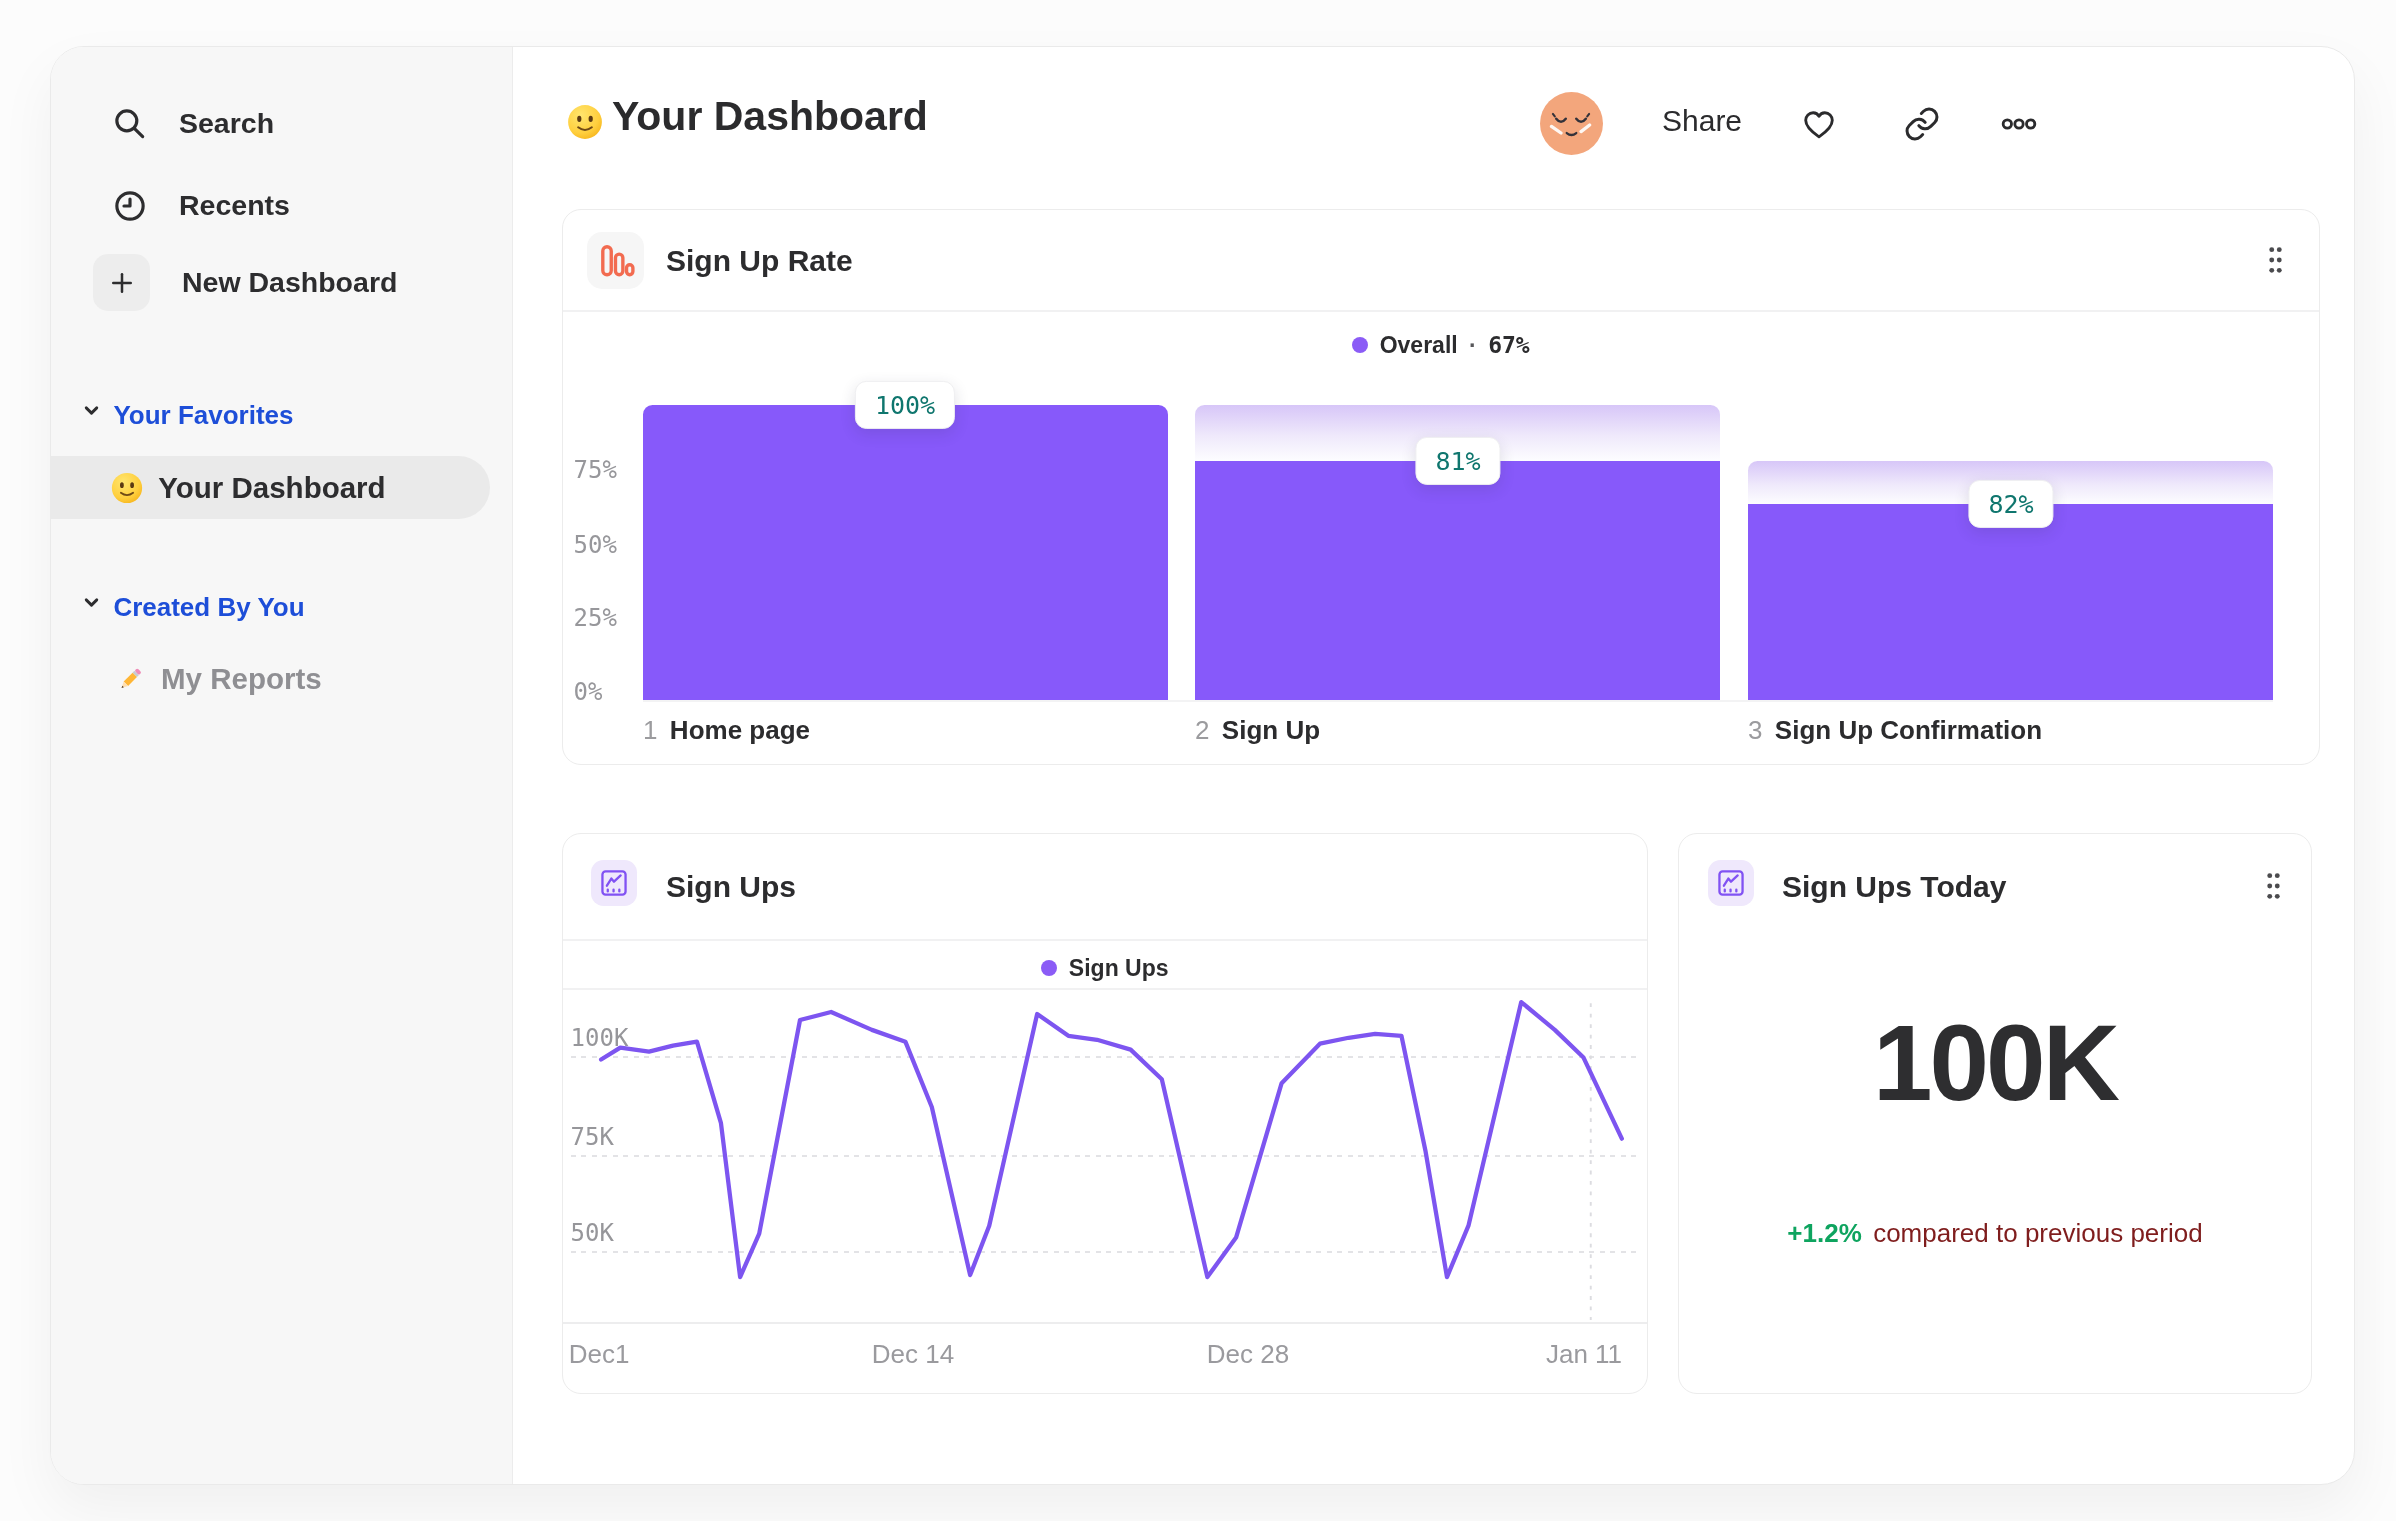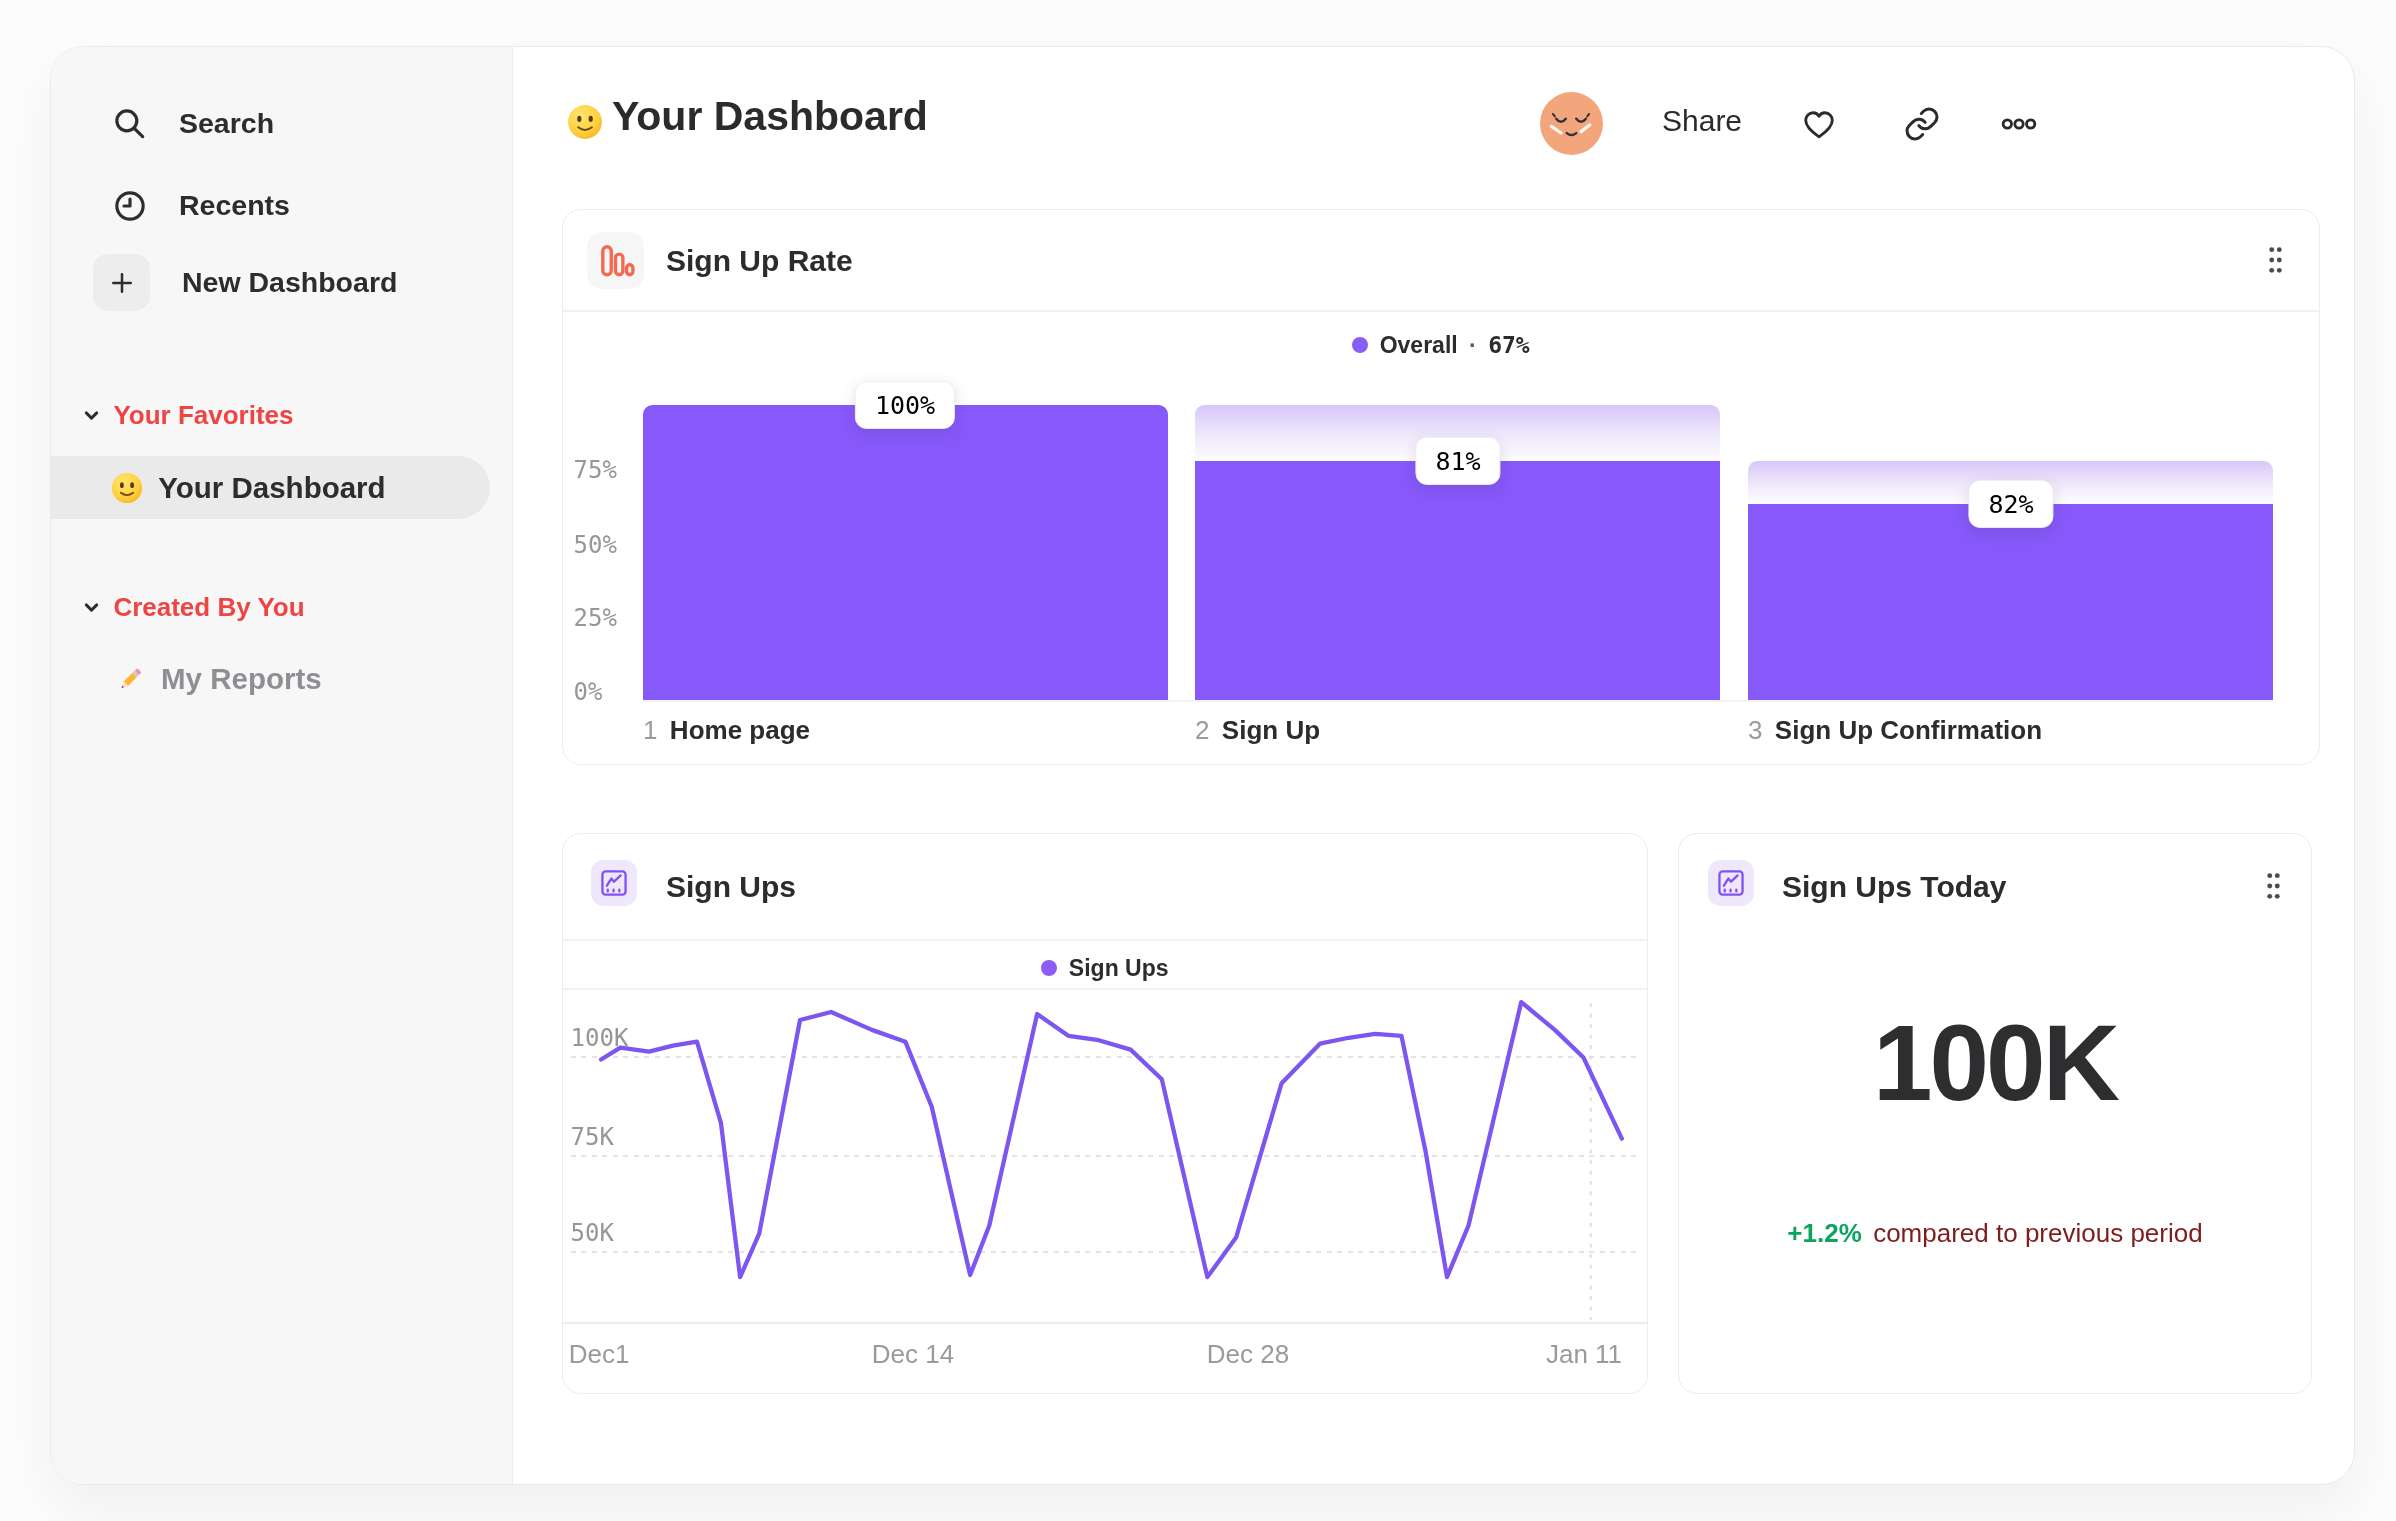--- a/index.html
+++ b/index.html
@@ -13,22 +13,22 @@
     border:1.9px solid #eaeaea;border-radius:34px;box-shadow:0 25px 57px rgba(0,0,0,.05)}
 
   
   .sidebar{position:absolute;left:0;top:0;bottom:0;width:462px;background:#f7f7f7;
     border-right:1.9px solid #ececec;border-radius:32px 0 0 32px}
   .srow{position:absolute;left:60px;height:49px;display:flex;align-items:center;gap:30px;
     font-size:28.5px;font-weight:600;color:#2d2d2f;cursor:pointer;white-space:nowrap}
   .row-search{top:52px}.row-recents{top:134px}
   .row-newdash{top:211px;left:42px;gap:32px}
   .plusbox{width:57px;height:57px;background:#ededed;border-radius:15px;display:flex;align-items:center;justify-content:center}
-  .sec{position:absolute;left:30px;display:flex;align-items:center;gap:11.4px;font-size:26px;font-weight:700;
-    color:#ef4444;cursor:pointer;white-space:nowrap}
+  .sec{position:absolute;left:30px;display:flex;gap:11.4px;font-size:26px;font-weight:700;
+    color:#1d4ed8;cursor:pointer;white-space:nowrap}
   .sec-fav{top:353px}.sec-created{top:545px}
   .fav-pill{position:absolute;left:0;top:409px;width:439px;height:63px;background:#eaeaea;border-radius:0 38px 38px 0;
     display:flex;align-items:center;padding-left:59px;gap:14.3px;font-size:29.5px;font-weight:600;cursor:pointer;white-space:nowrap}
   .subrow{position:absolute;left:63px;top:607px;height:49px;display:flex;align-items:center;gap:15px;
     font-size:29.5px;font-weight:600;color:#8f8f93;cursor:pointer;white-space:nowrap}
 
   
   .main{position:absolute;left:462px;top:0;right:0;bottom:0}
   .page-emoji{position:absolute;left:53px;top:56px}
   .page-title{position:absolute;left:99px;top:46px;font-size:41px;font-weight:700;color:#2b2b2d;white-space:nowrap}
@@ -54,21 +54,21 @@
   .legend .sep{color:#57575a;font-weight:700}
 
   
   .ytick{position:absolute;left:10.5px;width:76px;height:28.5px;line-height:28.5px;font-size:24px;color:#97979b}
   .yt0{top:246px}.yt1{top:321px}.yt2{top:394px}.yt3{top:468px}
   .funnel-solid{position:absolute;background:#8759fa}
   .funnel-solid.rounded{border-radius:9.5px 9.5px 0 0}
   .funnel-grad{position:absolute;border-radius:9.5px 9.5px 0 0;
     background:linear-gradient(180deg,#d7c6f8 0%,#efe9fb 55%,#fdfdff 100%)}
   .badge{position:absolute;transform:translate(-50%,-50%);background:#fff;border:1.9px solid #efeff1;border-radius:11.4px;
-    padding:8.6px 19px;font-size:25px;color:#000000;box-shadow:0 4.8px 15px rgba(40,40,70,.14);white-space:nowrap}
+    padding:8.6px 19px;font-size:25px;color:#0f766e;box-shadow:0 4.8px 15px rgba(40,40,70,.14);white-space:nowrap}
   .step-label{position:absolute;top:505px;display:flex;align-items:center;gap:12.4px;font-size:26px;white-space:nowrap}
   .step-label .idx{color:#9b9b9e}
   .step-label .lbl{color:#2c2c2e;font-weight:600}
   .baseline{position:absolute;left:80px;width:1630px;top:490px;height:1.9px;background:#f3f3f4}
 
   
   .gridline{position:absolute;left:7.6px;width:1067px;height:1.9px;
     background:repeating-linear-gradient(90deg,#e3e3e6 0 4.8px,transparent 4.8px 10.5px)}
   .gl0{top:222px}.gl1{top:321px}.gl2{top:417px}
   .ylab{position:absolute;left:7.6px;height:28.5px;line-height:28.5px;font-size:24px;color:#96969a}

